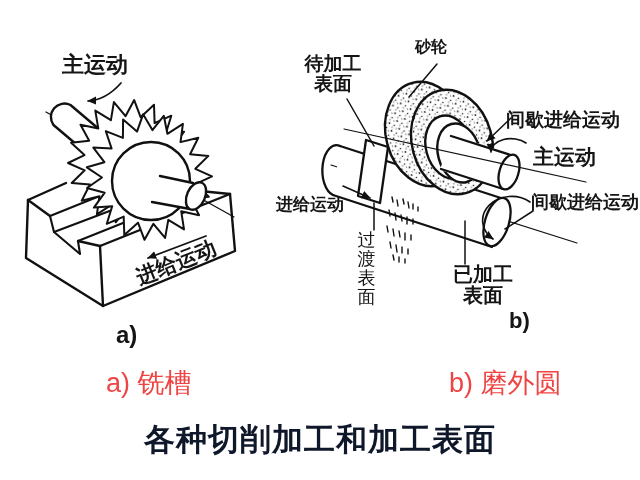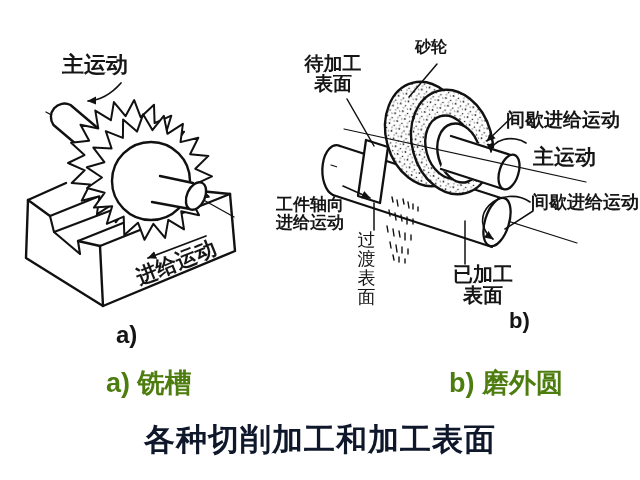--- a/index.html
+++ b/index.html
@@ -2,21 +2,21 @@
 <html><head>
 <meta charset="utf-8">
 <style>
   html,body{margin:0;padding:0;background:#fff;}
   #stage{position:relative;width:640px;height:480px;background:#fff;overflow:hidden;
          font-family:"Liberation Sans",sans-serif;padding-left:33px;}
   #art{position:absolute;left:0;top:0;}
   .lbl{position:absolute;color:#151515;font-weight:700;white-space:nowrap;line-height:1.05;}
   .lbl2{position:absolute;color:#151515;font-weight:700;text-align:center;}
   .vert{position:absolute;color:#151515;font-weight:400;text-align:center;}
-  #cap-a,#cap-b{position:absolute;color:#4d7c0f;font-weight:700;font-size:27px;white-space:nowrap;}
+  #cap-a,#cap-b{position:absolute;color:#ef4444;font-weight:400;font-size:27px;white-space:nowrap;}
   #main-title{position:absolute;left:0;top:419px;width:640px;text-align:center;
               font-weight:700;font-size:31px;letter-spacing:1px;}
 </style>
 </head>
 <body>
 
 <div id="stage">
 
 <svg id="art" width="640" height="480" viewBox="0 0 640 480">
   <defs>
@@ -136,21 +136,20 @@
     <div>表面</div>
   </div>
 
   <div class="lbl" style="left:506px;top:110px;font-size:19px;">间歇进给运动</div>
 
   <div class="lbl" style="left:533px;top:146px;font-size:21px;">主运动</div>
 
   <div class="lbl" style="left:531px;top:193px;font-size:18px;">间歇进给运动</div>
 
   <div class="lbl2" style="left:268px;top:196px;width:84px;font-size:17px;line-height:18px;">
-    <div>工件轴向</div>
     <div>进给运动</div>
   </div>
 
   <div class="vert" style="left:356px;top:231px;width:21px;font-size:18px;line-height:19px;word-break:break-all;">过渡表面</div>
 
   <div class="lbl2" style="left:450px;top:264px;width:66px;font-size:20px;line-height:21px;">
     <div>已加工</div>
     <div>表面</div>
   </div>
 

